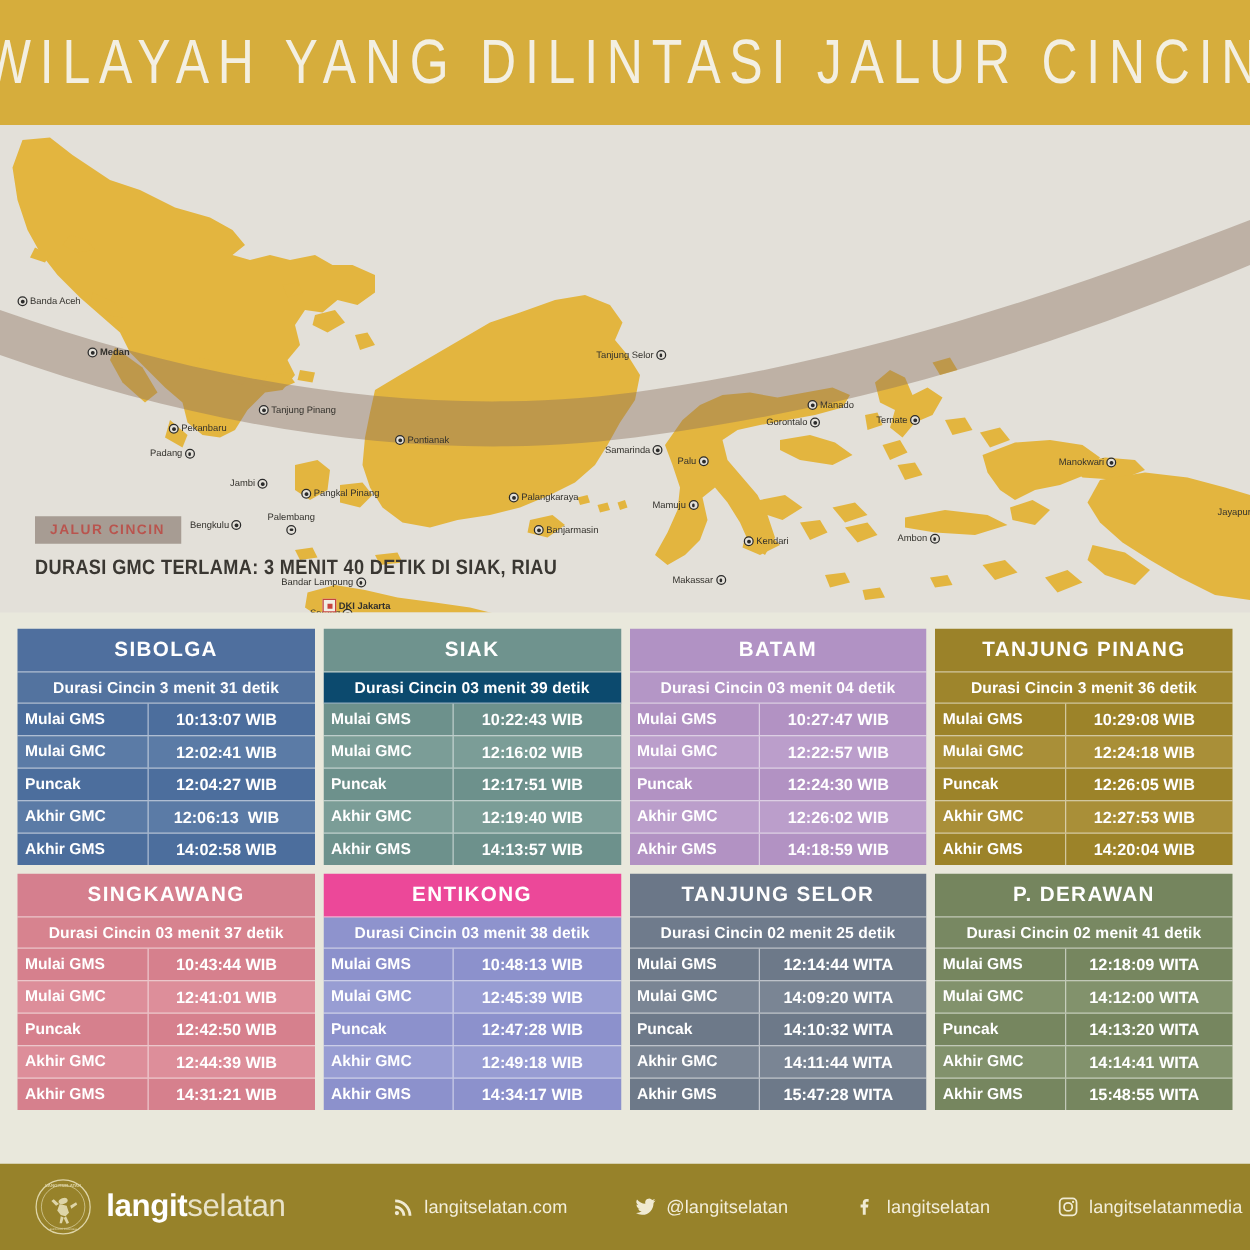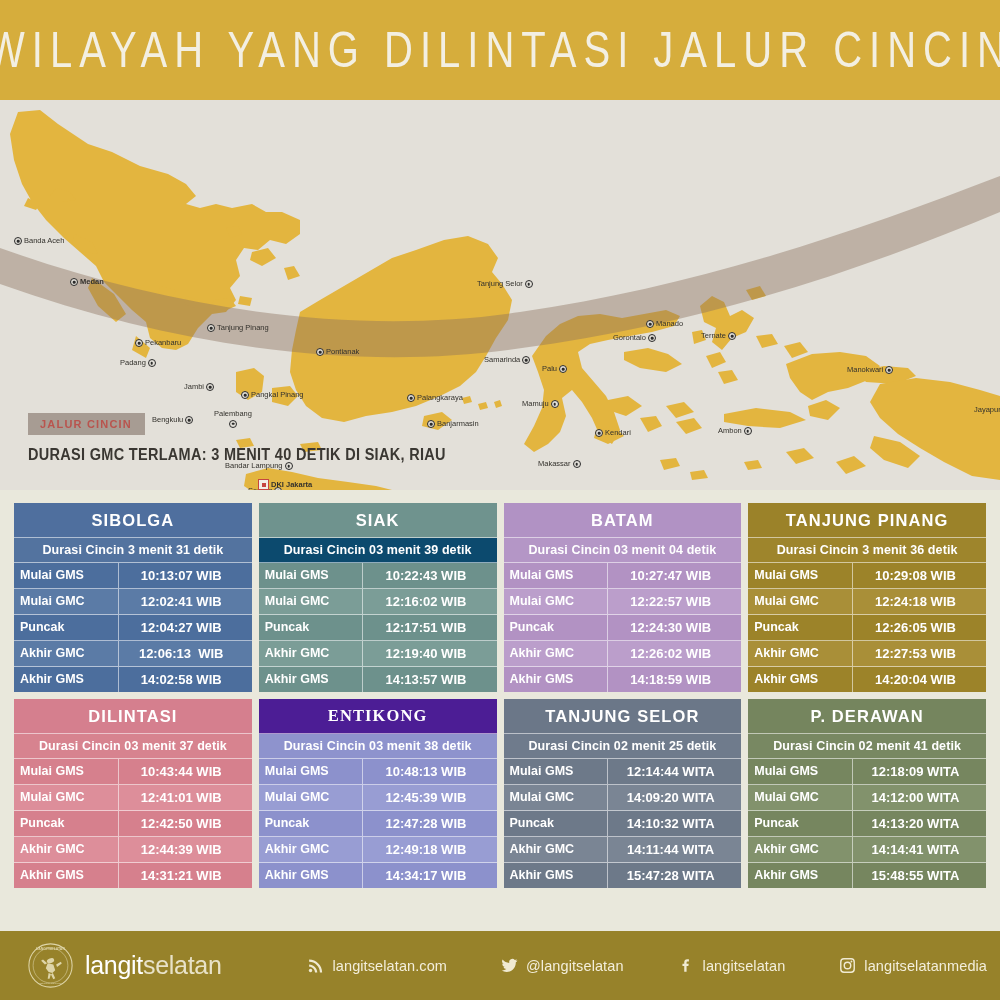--- a/index.html
+++ b/index.html
@@ -95,21 +95,21 @@
   }
 
   
   .footer {
     position: absolute; left: 0; bottom: 0; width: 1000px; height: 69px;
     background: #97822a; display: flex; align-items: center;
   }
   .brand { display: flex; align-items: center; gap: 11px; margin-left: 27px; }
   .emblem { width: 47px; height: 47px; flex: none; }
   .brand-text { font-size: 25px; letter-spacing: -.3px; }
-  .brand-text .b1 { color: #ffffff; font-weight: normal; text-align: center; }
+  .brand-text .b1 { color: #ffffff; font-weight: bold; text-align: center; }
   .brand-text .b2 { color: #e8e2c8; font-weight: 300; }
   .socials { display: flex; align-items: center; margin-left: 86px; gap: 54px; }
   .social { display: flex; align-items: center; gap: 8px; }
   .social-ic { width: 17px; height: 17px; flex: none; color: #f0ead2; }
   .social-tx { color: #f3eedb; font-size: 14.5px; letter-spacing: .1px; }
 </style>
 </head>
 <body>
 
 <div class="page">
@@ -421,21 +421,21 @@
         <div class="row" style="background: rgb(169, 143, 56);">
           <div class="lab">Akhir GMC</div>
           <div class="val">12:27:53 WIB</div>
         </div>
         <div class="row" style="background: rgb(156, 131, 41);">
           <div class="lab">Akhir GMS</div>
           <div class="val">14:20:04 WIB</div>
         </div>
       </div>
       <div class="card">
-        <div class="card-title" style="background: rgb(213, 127, 142);">DILINTASI</div>
+        <div class="card-title" style="background: rgb(213, 127, 142);">SINGKAWANG</div>
         <div class="card-sub" style="background: rgb(215, 131, 143);">Durasi Cincin 03 menit 37 detik</div>
         <div class="row" style="background: rgb(214, 128, 141);">
           <div class="lab">Mulai GMS</div>
           <div class="val">10:43:44 WIB</div>
         </div>
         <div class="row" style="background: rgb(221, 142, 154);">
           <div class="lab">Mulai GMC</div>
           <div class="val">12:41:01 WIB</div>
         </div>
         <div class="row" style="background: rgb(214, 128, 141);">
@@ -445,21 +445,21 @@
         <div class="row" style="background: rgb(221, 142, 154);">
           <div class="lab">Akhir GMC</div>
           <div class="val">12:44:39 WIB</div>
         </div>
         <div class="row" style="background: rgb(214, 128, 141);">
           <div class="lab">Akhir GMS</div>
           <div class="val">14:31:21 WIB</div>
         </div>
       </div>
       <div class="card">
-        <div class="card-title" style="background: #4c1d95; font-family: Liberation Serif, serif;">ENTIKONG</div>
+        <div class="card-title" style="background: #ec4899;">ENTIKONG</div>
         <div class="card-sub" style="background: rgb(142, 147, 205);">Durasi Cincin 03 menit 38 detik</div>
         <div class="row" style="background: rgb(140, 145, 204);">
           <div class="lab">Mulai GMS</div>
           <div class="val">10:48:13 WIB</div>
         </div>
         <div class="row" style="background: rgb(152, 157, 211);">
           <div class="lab">Mulai GMC</div>
           <div class="val">12:45:39 WIB</div>
         </div>
         <div class="row" style="background: rgb(140, 145, 204);">

